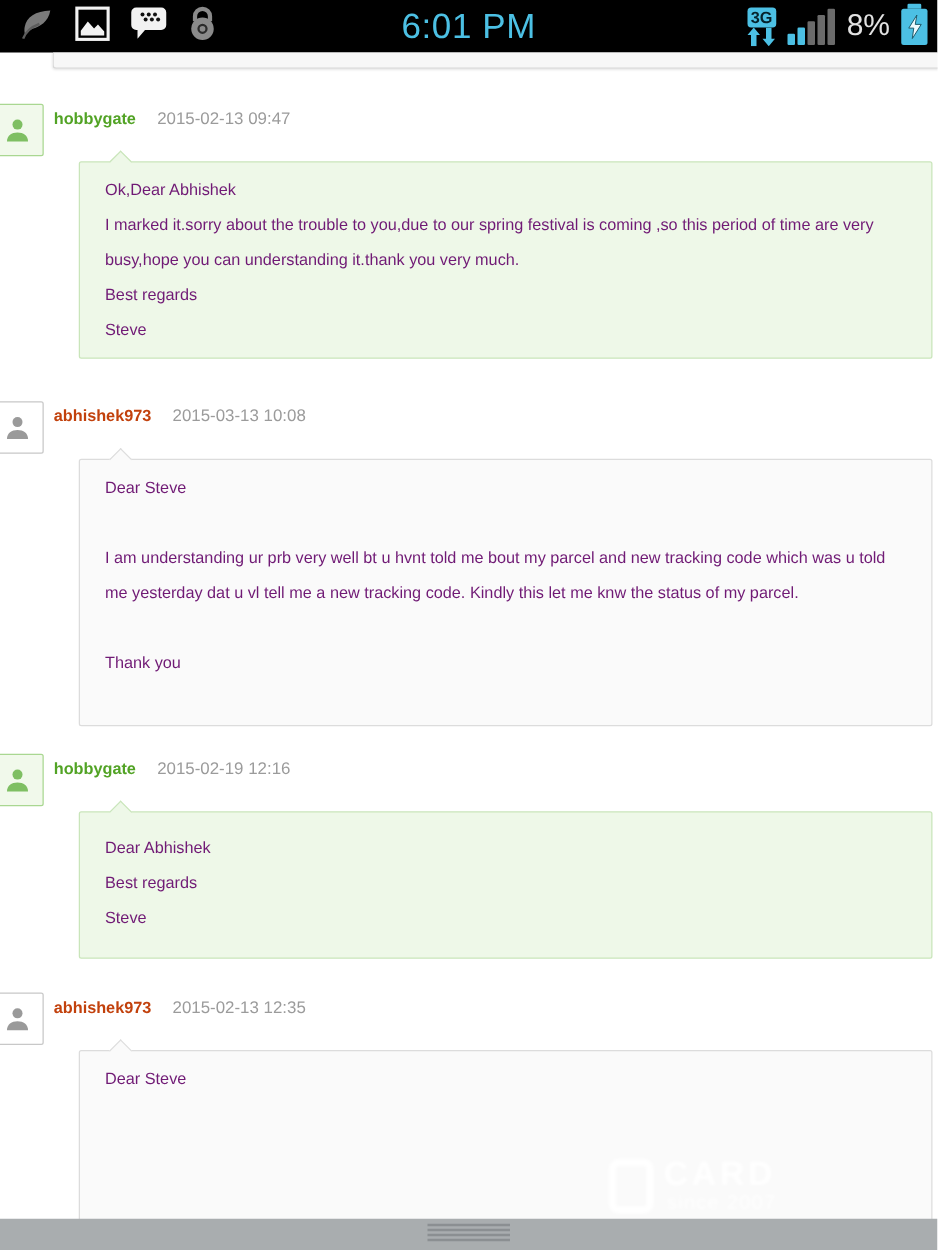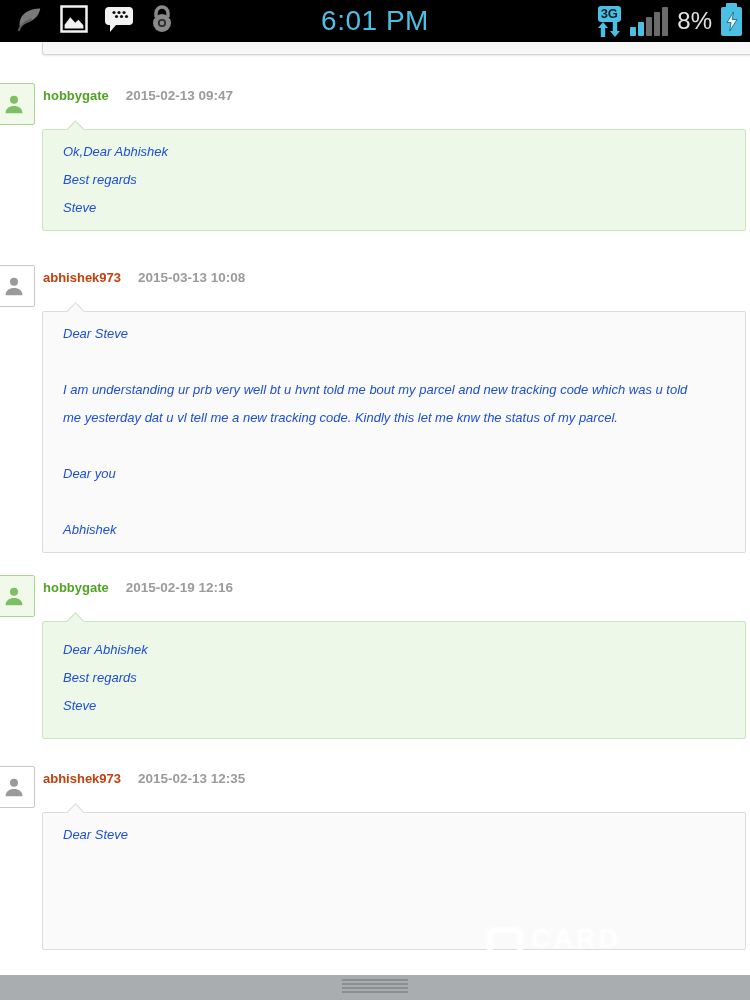--- a/index.html
+++ b/index.html
@@ -33,23 +33,23 @@
   .message:nth-of-type(3){margin-top:22px;}
   .message:nth-of-type(4){margin-top:27px;}
   .msg-header{height:44px;box-sizing:border-box;padding:3px 0 0 43px;}
   .avatar{position:absolute;left:-7px;top:0;width:40px;height:40px;border:1px solid;border-radius:2px;
     display:flex;align-items:center;justify-content:center;}
   .seller .avatar{background:#f1f9eb;border-color:#a9d791;color:#7fbf63;}
   .buyer  .avatar{background:#ffffff;border-color:#c8c8c8;color:#9a9a9a;}
   .username{font-weight:bold;font-size:13px;}
   .seller .username{color:#52a325;}
   .buyer  .username{color:#c2410c;}
-  .timestamp{color:#9b9b9b;font-size:13.5px;margin-left:17px;font-weight:bold;}
-  .bubble{position:relative;margin:2px 4px 0 42px;border:1px solid;border-radius:2px;
-    padding:8px 20px;font-size:13px;color:#1d4ed8;font-style:italic;}
+  .timestamp{color:#9b9b9b;font-size:13.5px;margin-left:17px;}
+  .bubble{position:relative;margin:2px 4px 0 63px;border:1px solid;border-radius:2px;
+    padding:8px 20px;font-size:13px;color:#701a75;}
   .seller .bubble{background:#eef8e8;border-color:#c9e5ba;}
   .buyer  .bubble{background:#fafafa;border-color:#dcdcdc;}
   .notch{position:absolute;top:-7px;left:26px;width:12px;height:12px;transform:rotate(45deg);
     background:inherit;border-left:1px solid;border-top:1px solid;border-color:inherit;}
   .para{line-height:28px;min-height:28px;white-space:pre-line;}
   .message:nth-of-type(3) .bubble{padding:14px 20px 18px;}
   .message:nth-of-type(4) .bubble{min-height:120px;}
   
   .scroll-top-btn{position:absolute;left:637px;top:630px;width:89px;height:44px;background:#c9c9c9;border-radius:5px;}
   .scroll-top-btn::after{content:"";position:absolute;left:50%;bottom:-6px;transform:translateX(-50%);
@@ -141,20 +141,22 @@
             <circle cx="12" cy="8" r="3.7" fill="currentColor"></circle>
             <path d="M4.2 20.5c0-4.2 3.5-6.6 7.8-6.6s7.8 2.4 7.8 6.6z" fill="currentColor"></path>
           </svg>
     </div>
     <div class="msg-header">
       <span class="username">hobbygate</span><span class="timestamp">2015-02-13 09:47</span>
     </div>
     <div class="bubble">
       <div class="notch"></div>
     <div class="para">Ok,Dear Abhishek</div>
+          <div class="para">I marked it.sorry about the trouble to you,due to our spring festival is coming ,so this period of time are very
+busy,hope you can understanding it.thank you very much.</div>
           <div class="para">Best regards</div>
           <div class="para">Steve</div>
         </div>
   </div>
 
   <div class="message buyer">
     <div class="avatar">
       <svg width="26" height="26" viewBox="0 0 24 24">
             <circle cx="12" cy="8" r="3.7" fill="currentColor"></circle>
             <path d="M4.2 20.5c0-4.2 3.5-6.6 7.8-6.6s7.8 2.4 7.8 6.6z" fill="currentColor"></path>
@@ -163,23 +165,22 @@
     <div class="msg-header">
       <span class="username">abhishek973</span><span class="timestamp">2015-03-13 10:08</span>
     </div>
     <div class="bubble">
       <div class="notch"></div>
     <div class="para">Dear Steve</div>
           <div class="para"></div>
           <div class="para">I am understanding ur prb very well bt u hvnt told me bout my parcel and new tracking code which was u told
 me yesterday dat u vl tell me a new tracking code. Kindly this let me knw the status of my parcel.</div>
           <div class="para"></div>
-          <div class="para">Dear you</div>
+          <div class="para">Thank you</div>
           <div class="para"></div>
-          <div class="para">Abhishek</div>
         </div>
   </div>
 
   <div class="message seller">
     <div class="avatar">
       <svg width="26" height="26" viewBox="0 0 24 24">
             <circle cx="12" cy="8" r="3.7" fill="currentColor"></circle>
             <path d="M4.2 20.5c0-4.2 3.5-6.6 7.8-6.6s7.8 2.4 7.8 6.6z" fill="currentColor"></path>
           </svg>
     </div>

